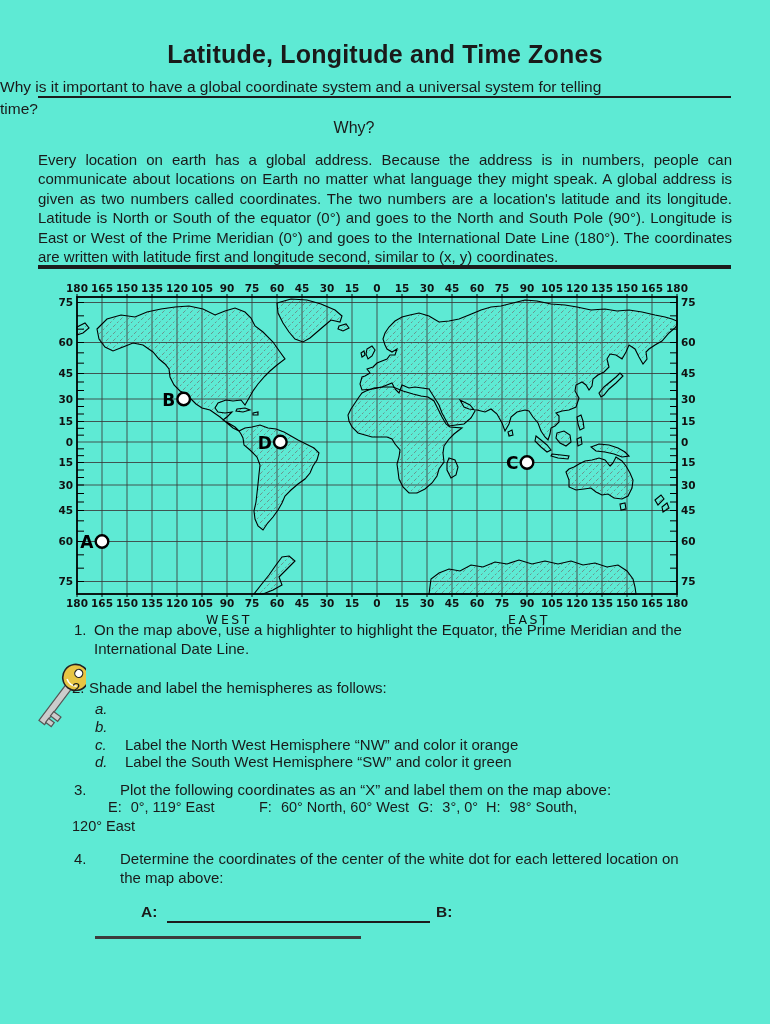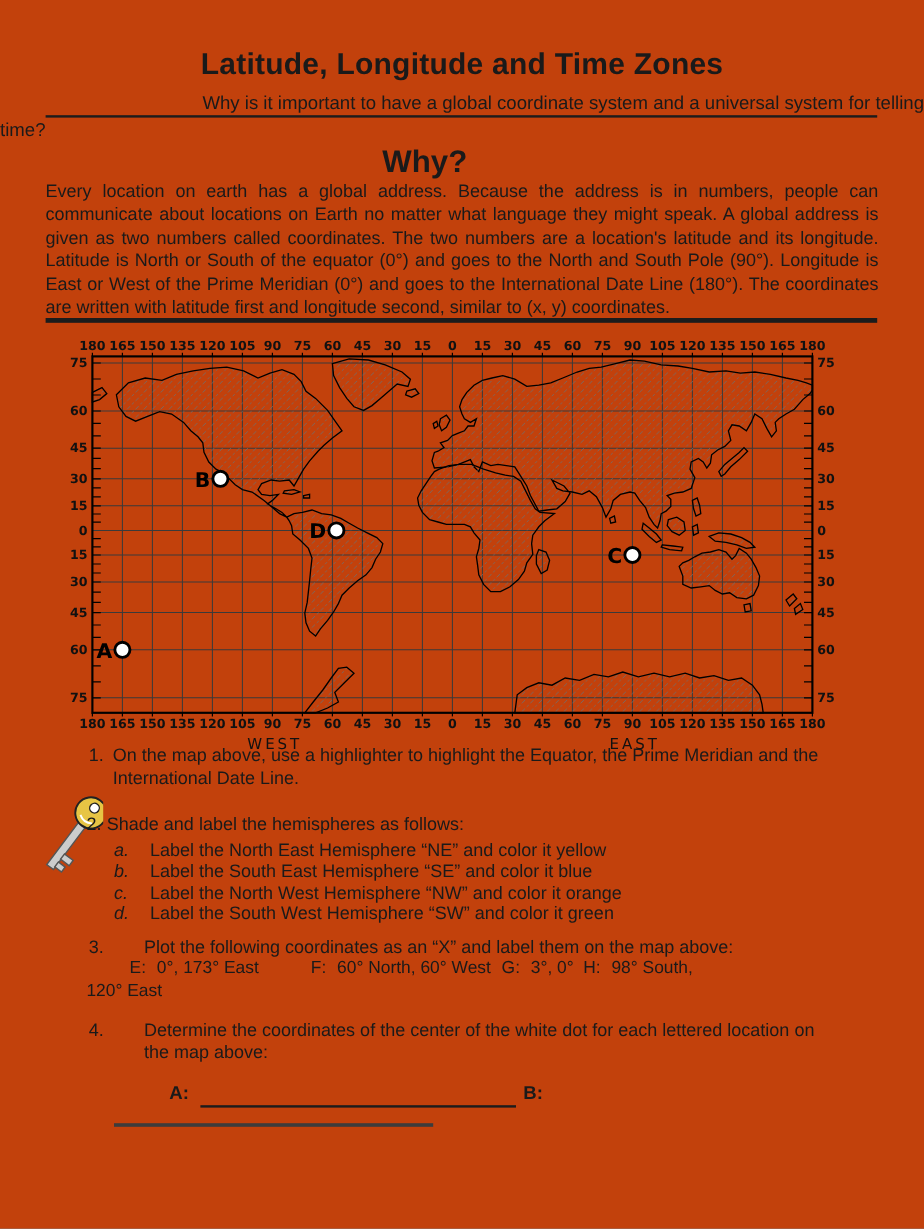--- a/index.html
+++ b/index.html
@@ -1,27 +1,27 @@
 <!DOCTYPE html>
 <html><head>
 <meta charset="utf-8">
 <style>
   html,body{margin:0;padding:0;background:#888;}
   .page{
     position:relative;width:770px;height:1024px;margin:0 auto;
-    background:#c2410c;color:#1a1a1a;
+    background:#5eead4;color:#1a1a1a;
     font-family:"Liberation Sans","DejaVu Sans",sans-serif;
     overflow:hidden;
   }
   .abs{position:absolute;}
   .page-title{top:40px;left:0;width:770px;text-align:center;font-size:25px;font-weight:bold;letter-spacing:.2px;}
-  .subtitle-1{top:78px;left:0;width:770px;text-align:right;font-size:15.5px;}
+  .subtitle-1{top:78px;left:0;width:770px;text-align:left;font-size:15.5px;}
   .subtitle-rule{top:96px;left:38px;width:693px;height:2px;background:#1c1c1c;}
   .subtitle-2{top:100px;left:0;width:770px;text-align:left;font-size:15.5px;}
-  .why-heading{top:119px;left:0;width:708px;text-align:center;font-size:26px;font-weight:bold;}
+  .why-heading{top:119px;left:0;width:708px;text-align:center;font-size:16px;font-weight:normal;}
   .intro{top:150px;left:38px;width:694px;font-size:15px;line-height:19.4px;text-align:justify;}
   .thick-rule{top:265px;left:38px;width:693px;height:4px;background:#1c1c1c;}
   .map-figure{left:58px;top:284px;width:646px;height:346px;}
   .q-number{font-size:15px;}
   .q-text{font-size:15px;line-height:18.6px;}
   .q1-number{top:621px;left:74px;}
   .q1-text{top:621px;left:94px;width:622px;}
   .key-icon{left:36px;top:656px;width:50px;height:82px;}
   .q2-number{top:679px;left:72px;}
   .q2-text{top:679px;left:89px;width:640px;}
@@ -335,40 +335,38 @@
       <circle cx="25" cy="11.5" r="4" fill="#ffffff" stroke="#222" stroke-width="1.2"></circle>
       <path d="M19,23 q6,4 12,0" fill="none" stroke="#fff" stroke-width="1.6"></path>
     </g>
   </svg>
 
   <span class="abs q-number q2-number">2.</span>
   <div class="abs q-text q2-text">Shade and label the hemispheres as follows:</div>
   <div class="abs q2-items">
       <div class="q2-item">
         <span class="q2-item-letter">a.</span>
-        <span class="q2-item-text">Label the North East Hemisphere “NE” and color it yellow</span>
       </div>
       <div class="q2-item">
         <span class="q2-item-letter">b.</span>
-        <span class="q2-item-text">Label the South East Hemisphere “SE” and color it blue</span>
       </div>
       <div class="q2-item">
         <span class="q2-item-letter">c.</span>
         <span class="q2-item-text">Label the North West Hemisphere “NW” and color it orange</span>
       </div>
       <div class="q2-item">
         <span class="q2-item-letter">d.</span>
         <span class="q2-item-text">Label the South West Hemisphere “SW” and color it green</span>
       </div>
     </div>
 
   <span class="abs q-number q3-number">3.</span>
   <div class="abs q-text q3-text">Plot the following coordinates as an “X” and label them on the map above:</div>
   <div class="abs q3-coords">
-      <span class="coord" style="left: 108px;"><span>E:</span><span class="coord-value">0°, 173° East</span></span>
+      <span class="coord" style="left: 108px;"><span>E:</span><span class="coord-value">0°, 119° East</span></span>
       <span class="coord" style="left: 233px; margin-left: 26px;"><span>F:</span><span class="coord-value">60° North, 60° West</span></span>
       <span class="coord" style="left: 418px;"><span>G:</span><span class="coord-value">3°,  0°</span></span>
       <span class="coord" style="left: 486px;"><span>H:</span><span class="coord-value">98° South,</span></span>
     </div>
   <div class="abs q3-overflow">120° East</div>
 
   <span class="abs q-number q4-number">4.</span>
   <div class="abs q-text q4-text">Determine the coordinates of the center of the white dot for each lettered location on the map above:</div>
 
   <span class="abs q4-a-label">A:</span>

